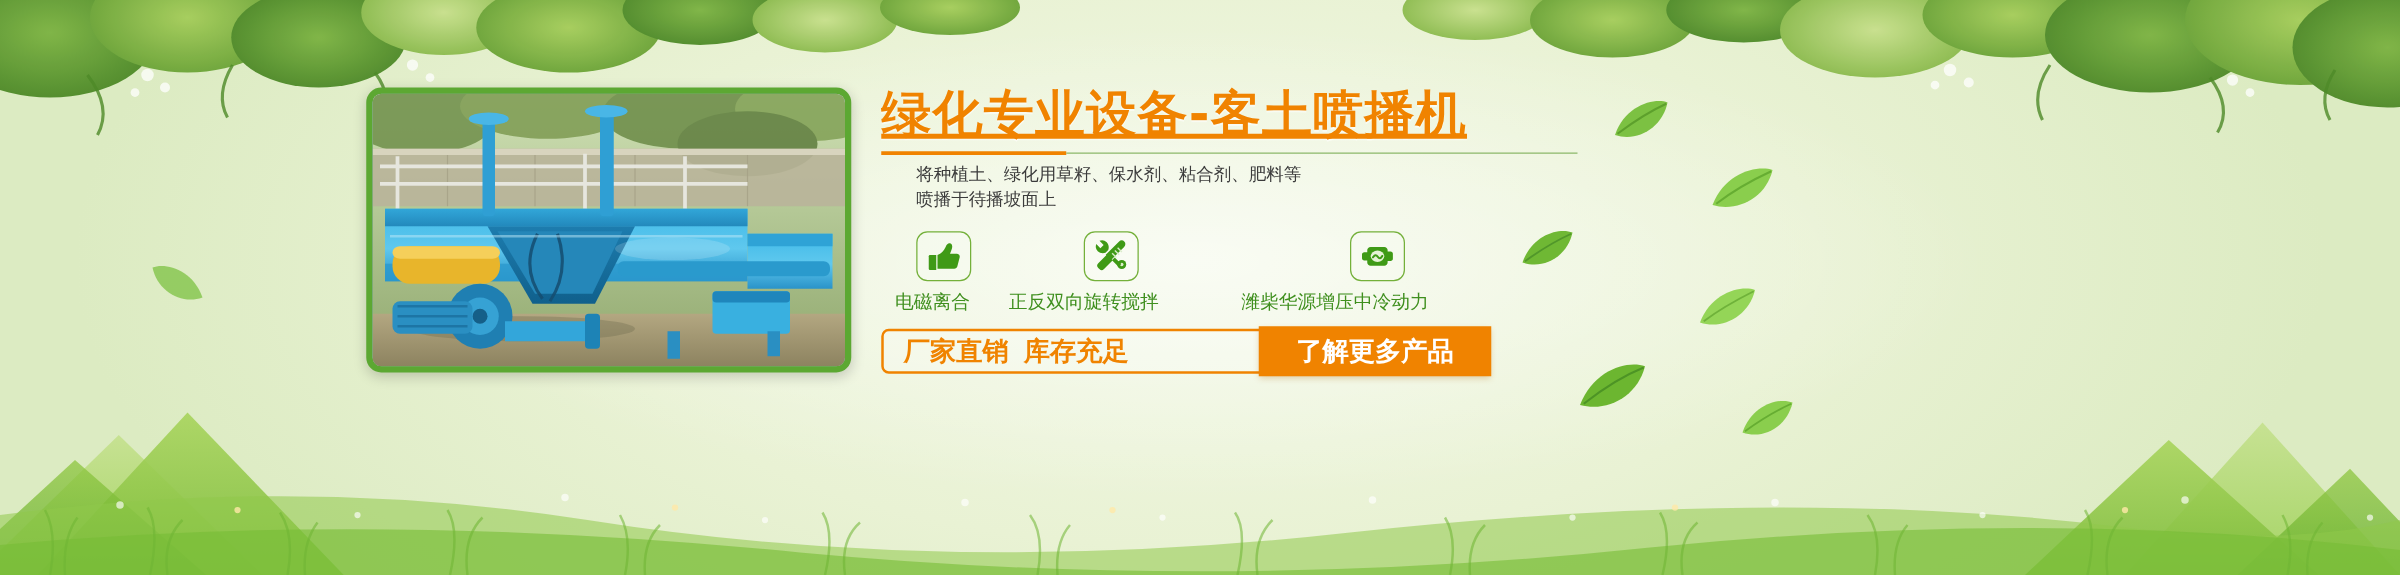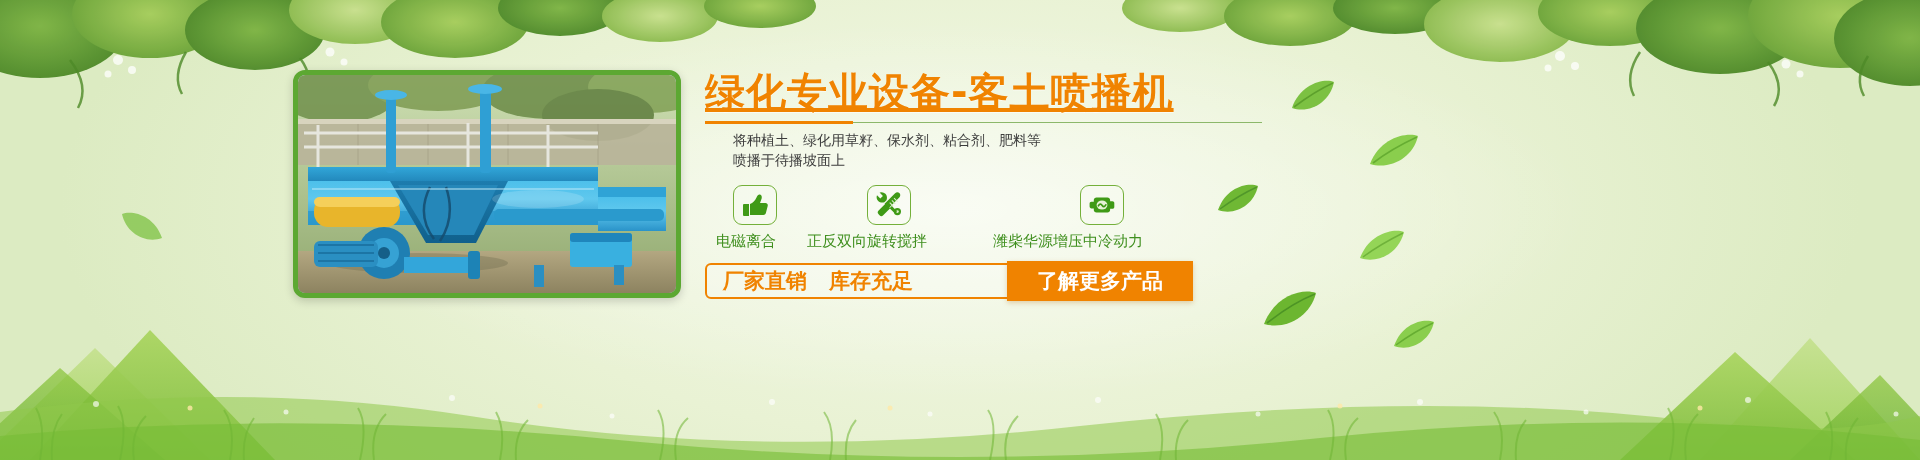--- a/index.html
+++ b/index.html
@@ -77,21 +77,21 @@
   
   .btn-row { position:relative; margin-top:2px; height:36px; width:486px; }
   .btn-outline {
     position:absolute; left:0; top:0;
     width:486px; height:36px;
     border:2px solid #f08300; border-radius:6px;
     background:rgba(255,255,255,.22);
   }
   .btn-text-wrap {
     position:absolute; left:18px; top:0; height:36px;
-    display:flex; align-items:center; gap:22px;
+    display:flex; align-items:center; gap:12px;
   }
   .btn-text { font-size:21px; font-weight:bold; color:#f08300; white-space:nowrap; }
   .btn-solid {
     position:absolute; right:-2px; top:-2px;
     width:186px; height:40px;
     background:#f08300; border-radius:0;
     display:flex; align-items:center; justify-content:center;
     box-shadow:0 2px 5px rgba(180,100,0,.28);
   }
   .btn-solid span { font-size:21px; font-weight:bold; color:#ffffff; white-space:nowrap; }

